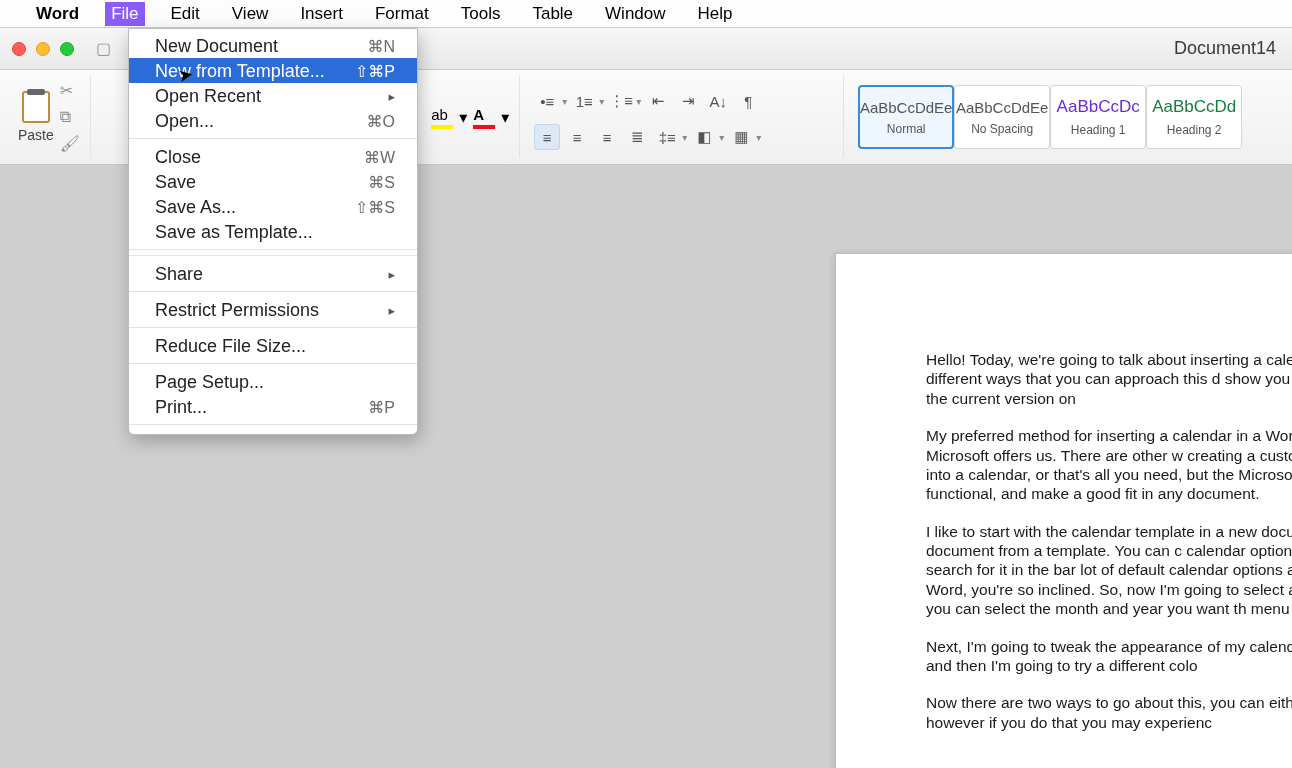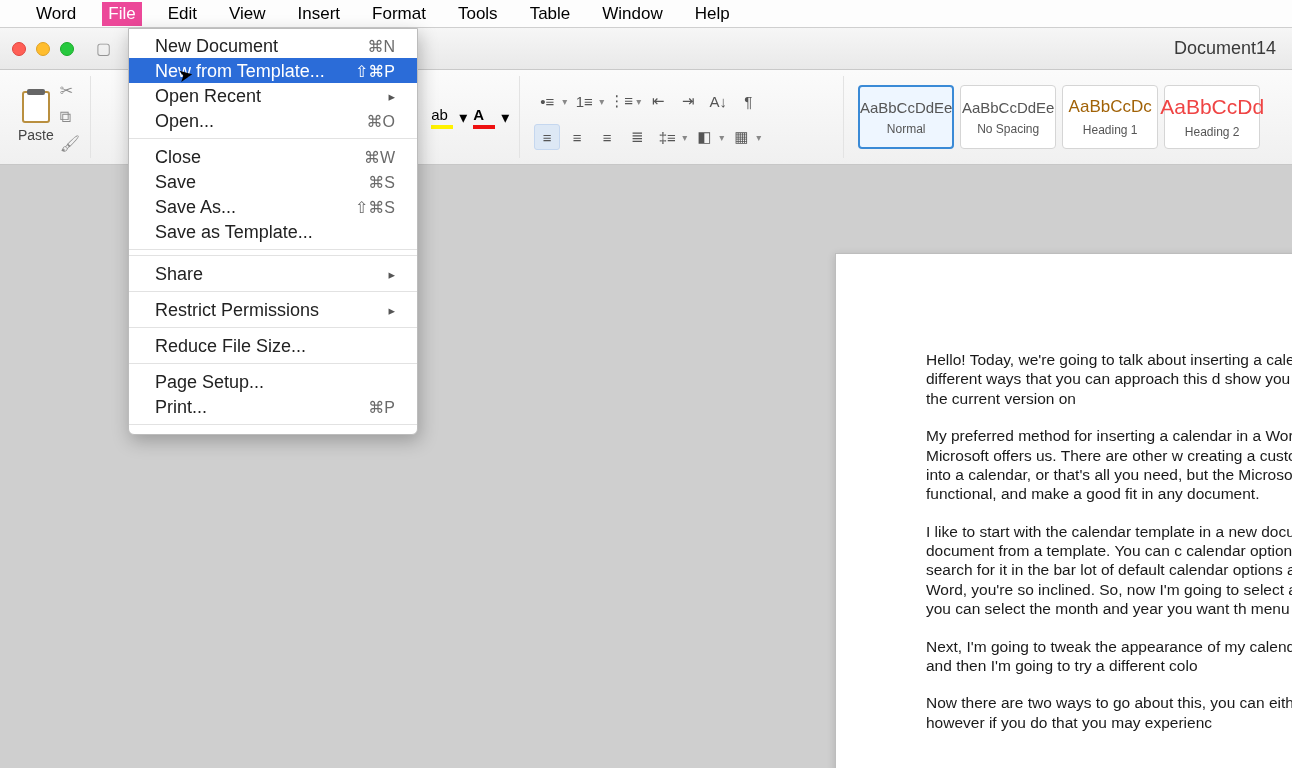--- a/index.html
+++ b/index.html
@@ -23,24 +23,24 @@
       display: flex;
       align-items: center;
       padding: 0 10px;
       gap: 20px;
       font-size: 17px;
       border-bottom: 1px solid #cfcfcf;
       position: relative;
       z-index: 10;
     }
     .mac-menubar .apple { font-size: 18px; }
-    .mac-menubar .bold { font-weight: 400; }
+    .mac-menubar .bold { font-weight: 700; }
     .mac-menubar .menu-item { padding: 2px 6px; }
     .mac-menubar .menu-item.active {
-      background: #ec4899;
+      background: #8b5cf6;
       color: #fff;
     }
     
     .titlebar {
       height: 42px;
       background: linear-gradient(#f6f6f6,#e9e9e9);
       border-bottom: 1px solid #c9c9c9;
       display: flex;
       align-items: center;
       position: relative;
@@ -91,30 +91,30 @@
       width:26px;height:26px; border:1px solid transparent;
       display:flex;align-items:center;justify-content:center;border-radius:3px;
       font-size:15px;color:#555;
     }
     .split{ display:flex;align-items:center; }
     .split .chev{ font-size:10px;color:#888;margin-left:2px;}
     .hilite{ width:22px;height:4px;background:#fff200;margin-top:2px;}
     .ul-red{ width:22px;height:4px;background:#e11;margin-top:2px;}
     .col-stack{display:flex;flex-direction:column;}
     
-    .styles{ display:flex; gap:6px; }
+    .styles{ display:flex; }
     .style-card{
       width:96px;height:64px;border:1px solid #d5d5d5;border-radius:4px;
       background:#fff;display:flex;flex-direction:column;align-items:center;
       justify-content:center;font-size:12px;color:#555;padding:4px;
     }
     .style-card .sample{font-size:15px;margin-bottom:6px;}
     .style-card.selected{border:2px solid #3a8ad6;background:#eef6ff;}
-    .style-card.h1 .sample{color:#a16207;font-size:17px;}
-    .style-card.h2 .sample{color:#ef4444;font-size:21px;}
+    .style-card.h1 .sample{color:#6d28d9;font-size:17px;}
+    .style-card.h2 .sample{color:#15803d;font-size:17px;}
     
     .canvas{
       position:absolute;
       left:0; right:0;
       top: 165px;
       bottom:0;
       background:#cfcfcf;
     }
     .page{
       position:absolute;

